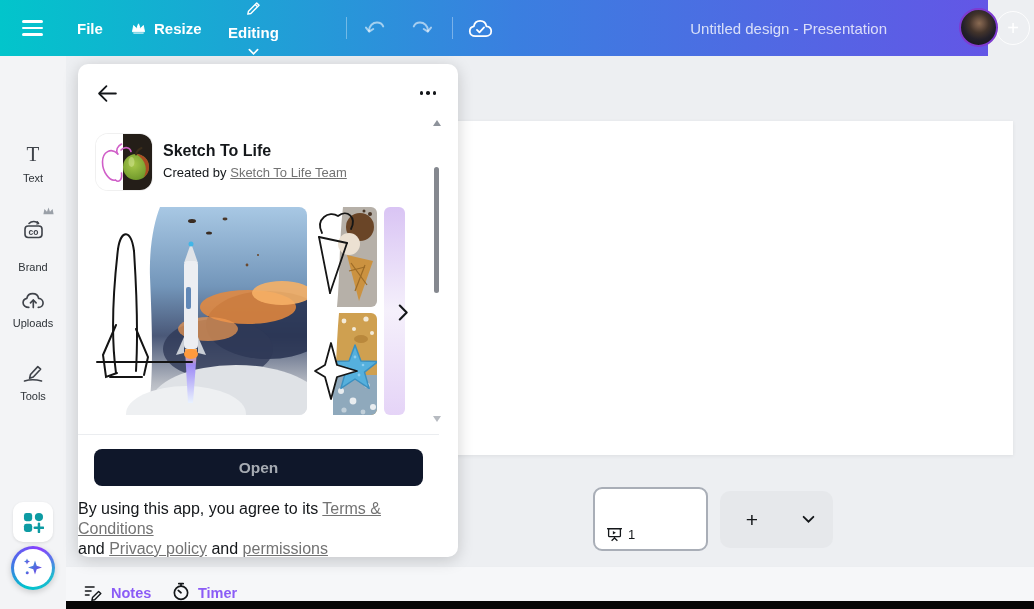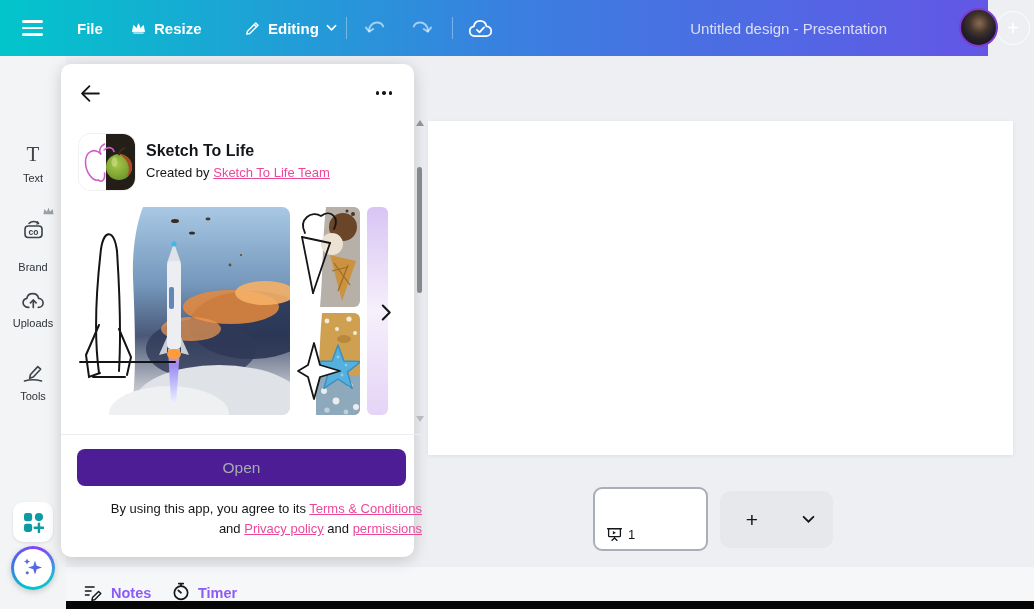--- a/index.html
+++ b/index.html
@@ -8,21 +8,21 @@
 
   
   .topbar{ position:absolute; left:0; top:0; width:988px; height:56px;
     background:linear-gradient(90deg,#02c5cb 0%,#3a7fe0 52%,#6356e6 100%); z-index:40;padding-left:22px; }
   .tb-item{ position:absolute; top:0; height:56px; display:flex; align-items:center; gap:7px;
     color:#fff; font-size:15px; font-weight:600; cursor:pointer; }
   .hamburger{ left:22px; flex-direction:column; justify-content:center; gap:4px; }
   .hamburger span{ display:block; width:21px; height:2.6px; background:#fff; border-radius:2px; }
   .tb-file{ left:77px; }
   .tb-resize{ left:131px;gap:8px; }
-  .tb-editing{ left:244px; }
+  .tb-editing{ left:228px;flex-direction:column; }
   .tb-sep{ position:absolute; top:17px; width:1px; height:22px; background:rgba(255,255,255,.35); }
   .tb-undo{ left:364px; opacity:.95; }
   .tb-redo{ left:411px; opacity:.95; }
   .tb-cloud{ left:468px; }
   .tb-title{ position:absolute; right:101px; top:0; height:56px; display:flex; align-items:center;
     color:rgba(255,255,255,.78); font-size:15px; font-weight:500; }
   .tb-plus{ position:absolute; left:996px; top:11px; width:34px; height:34px; border-radius:50%;
     border:1.5px solid rgba(255,255,255,.85); color:#fff; font-size:20px; font-weight:400;
     display:flex; align-items:center; justify-content:center; z-index:1; cursor:pointer; }
   .tb-avatar{ position:absolute; left:959px; top:8px; width:39px; height:39px; border-radius:50%;
@@ -67,51 +67,51 @@
   .bb-notes{ left:84px; }
   .bb-timer{ left:172px; }
   .zoom-slider{ position:absolute; left:805px; top:570px; width:210px; height:28px; cursor:pointer; }
   .zs-track{ position:absolute; left:5px; top:15px; width:200px; height:4px; border-radius:2px; background:#d7dadf; }
   .zs-fill{ position:absolute; left:5px; top:15px; width:60px; height:4px; border-radius:2px; background:#b3b9c1; }
   .zs-thumb{ position:absolute; left:54px; top:6px; width:22px; height:22px; border-radius:50%; background:#fff;
     box-shadow:0 1px 4px rgba(0,0,0,.35); }
   .screen-edge{ position:absolute; left:0; top:601px; width:1034px; height:8px; background:#060606; z-index:15; }
 
   
-  .panel{ position:absolute; left:61px; top:64px; width:353px; height:493px; background:#fff;
+  .panel{ position:absolute; left:78px; top:64px; width:380px; height:493px; background:#fff;
     border-radius:10px; box-shadow:0 3px 16px rgba(0,0,0,.18); z-index:30; }
   .panel-back{ position:absolute; left:16px; top:16px; width:26px; height:26px; display:flex;
     align-items:center; justify-content:center; cursor:pointer; }
   .panel-more{ position:absolute; right:16px; top:18px; width:28px; height:22px; display:flex;
     align-items:center; justify-content:center; gap:3px; cursor:pointer; }
   .panel-more i{ width:3.6px; height:3.6px; border-radius:50%; background:#14171a; }
   .app-logo{ position:absolute; left:18px; top:70px; width:56px; height:56px; border-radius:12px;
     overflow:hidden; box-shadow:0 0 0 1px rgba(0,0,0,.06); }
   .app-name{ position:absolute; left:85px; top:78px; font-size:16px; font-weight:700; color:#14171a; }
   .app-byline{ position:absolute; left:85px; top:101px; font-size:13px; color:#14171a; }
-  a.plink{ color:#ec4899; text-decoration:underline; cursor:pointer; }
+  a.plink{ color:#737373; text-decoration:underline; cursor:pointer; }
   .carousel{ position:absolute; left:18px; top:143px; width:330px; height:208px; }
   .c-item1{ position:absolute; left:0; top:0; width:211px; height:208px; border-radius:8px; overflow:hidden; background:#fff; }
   .c-item2t{ position:absolute; left:217px; top:0; width:64px; height:100px; border-radius:6px; overflow:hidden; background:#fff; }
   .c-item2b{ position:absolute; left:217px; top:106px; width:64px; height:102px; border-radius:6px; overflow:hidden; background:#fff; }
   .c-item3{ position:absolute; left:288px; top:0; width:21px; height:208px; border-radius:6px;
     background:linear-gradient(180deg,#d9c4f4 0%,#f5f0fb 50%,#e5d4f7 100%); }
   .c-next{ position:absolute; left:295px; top:93px; width:24px; height:24px; display:flex;
     align-items:center; justify-content:center; cursor:pointer; }
   .p-scroll-up{ position:absolute; left:355px; top:56px; width:0; height:0;
     border-left:4px solid transparent; border-right:4px solid transparent; border-bottom:6px solid #8e939b; cursor:pointer; }
   .p-scroll-thumb{ position:absolute; left:356px; top:103px; width:5px; height:126px; border-radius:3px;
     background:#85888f; cursor:pointer; }
   .p-scroll-down{ position:absolute; left:355px; top:352px; width:0; height:0;
     border-left:4px solid transparent; border-right:4px solid transparent; border-top:6px solid #b7bbc1; cursor:pointer; }
   .panel-footer{ position:absolute; left:0; top:370px; width:361px; height:123px; border-top:1px solid #ebedf0; }
   .open-btn{ position:absolute; left:16px; top:14px; width:329px; height:37px; border-radius:8px;
-    background:#4c1d95; border:none; color:#a6abb2; font-size:15.5px; font-weight:400;
+    background:#0f172a; border:none; color:#a6abb2; font-size:15.5px; font-weight:700;
     font-family:"Liberation Sans",sans-serif; cursor:default; }
-  .agreement{ position:absolute; left:0; top:64px; width:361px; text-align:right; font-size:13px;
+  .agreement{ position:absolute; left:0; top:64px; width:361px; text-align:left; font-size:16px;
     line-height:20px; color:#14171a; }
 </style>
 </head>
 <body>
 
 <div class="screen">
 
   <div class="topbar">
     <div class="tb-item hamburger">
       <span></span>

